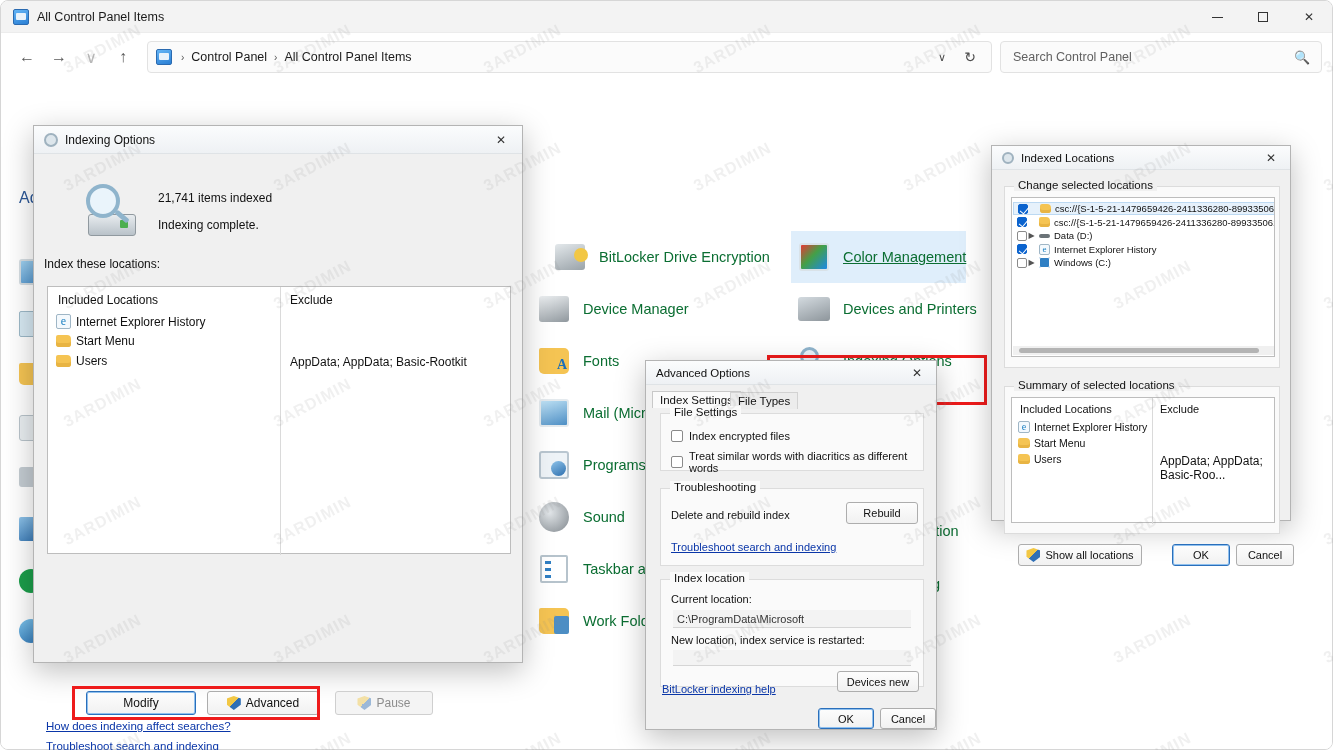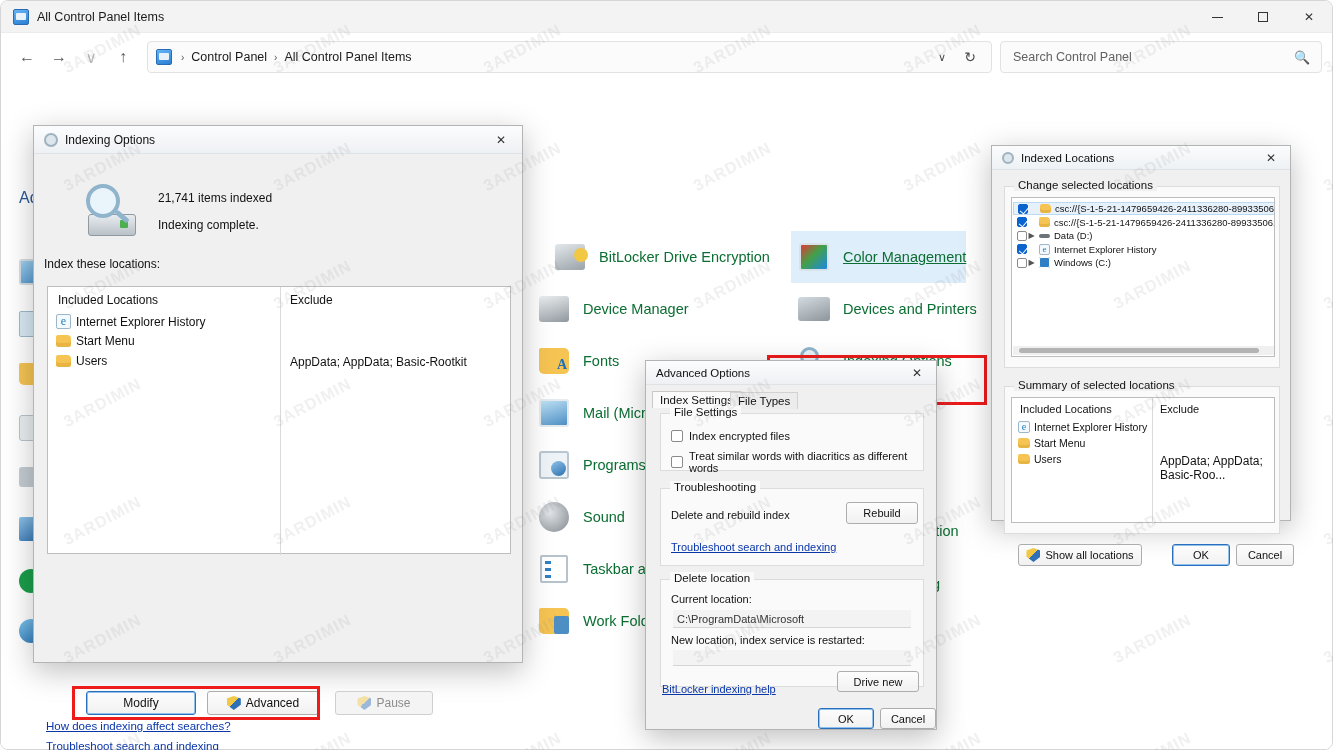--- a/index.html
+++ b/index.html
@@ -415,26 +415,26 @@
   </div>
 
   <div class="grp" style="position:absolute;left:14px;top:127px;width:264px;height:78px;">
     <span class="grp-lbl" style="background:#fafafa">Troubleshooting</span>
     <div style="position:absolute;left:10px;top:20px;font-size:11px">Delete and rebuild index</div>
     <div class="btn" style="position:absolute;left:177px;top:13px;width:72px;height:22px;font-size:11px">Rebuild</div>
     <div class="lnk" style="position:absolute;left:10px;top:52px;font-size:11px">Troubleshoot search and indexing</div>
   </div>
 
   <div class="grp" style="position:absolute;left:14px;top:218px;width:264px;height:108px;">
-    <span class="grp-lbl" style="background:#fafafa">Delete location</span>
+    <span class="grp-lbl" style="background:#fafafa">Index location</span>
     <div style="position:absolute;left:10px;top:13px;font-size:11px">Current location:</div>
     <div style="position:absolute;left:12px;top:30px;width:238px;height:18px;background:#f3f3f3;border-bottom:1px solid #d5d5d5;font-size:11px;padding-left:4px;line-height:18px;color:#333">C:\ProgramData\Microsoft</div>
     <div style="position:absolute;left:10px;top:54px;font-size:11px">New location, index service is restarted:</div>
     <div style="position:absolute;left:12px;top:70px;width:238px;height:16px;background:#f3f3f3;border-bottom:1px solid #d5d5d5;"></div>
-    <div class="btn" style="position:absolute;left:168px;top:91px;width:82px;height:21px;font-size:11px">Drive new</div>
+    <div class="btn" style="position:absolute;left:168px;top:91px;width:82px;height:21px;font-size:11px">Devices new</div>
   </div>
 
   <div class="lnk" style="position:absolute;left:16px;top:322px;font-size:11px">BitLocker indexing help</div>
 
   <div class="btn focus" style="position:absolute;left:164px;top:347px;width:56px;height:21px;font-size:11px">OK</div>
   <div class="btn" style="position:absolute;left:226px;top:347px;width:56px;height:21px;font-size:11px">Cancel</div>
 </div>
 
 <div class="dlg" id="dlg-indexed-loc" style="left:991px; top:145px; width:300px; height:376px;">
   <div class="dlg-title" style="height:24px">

